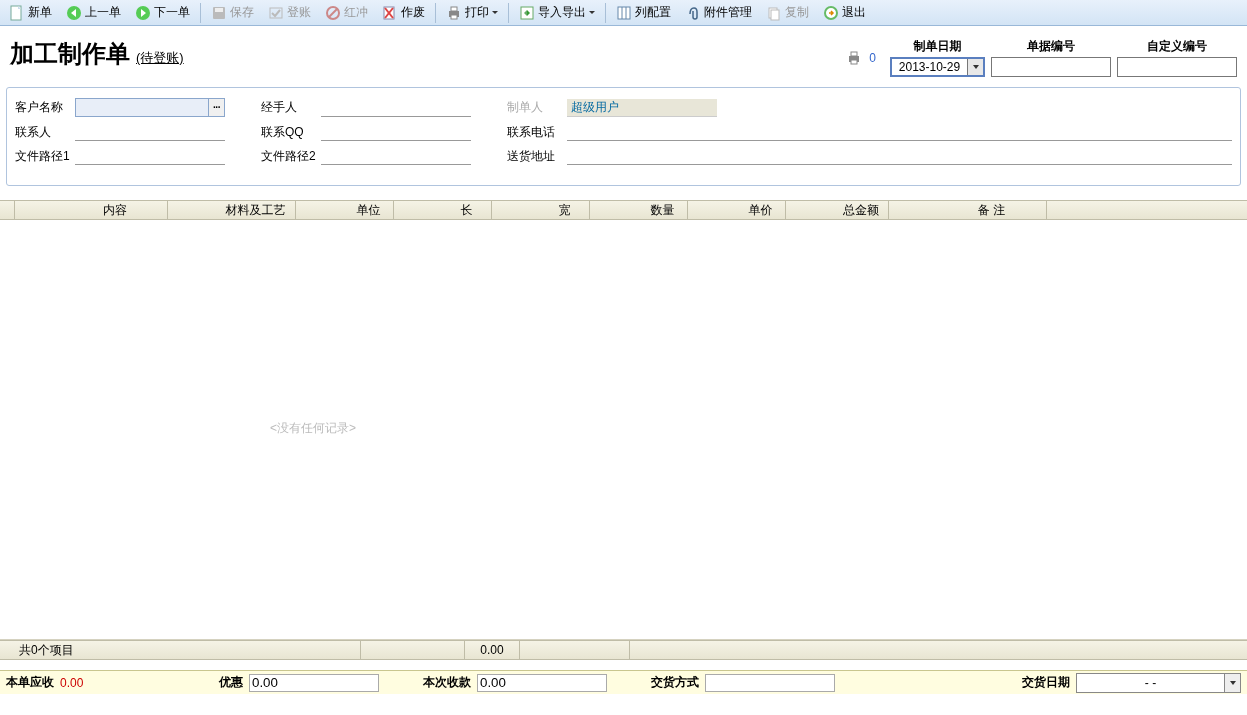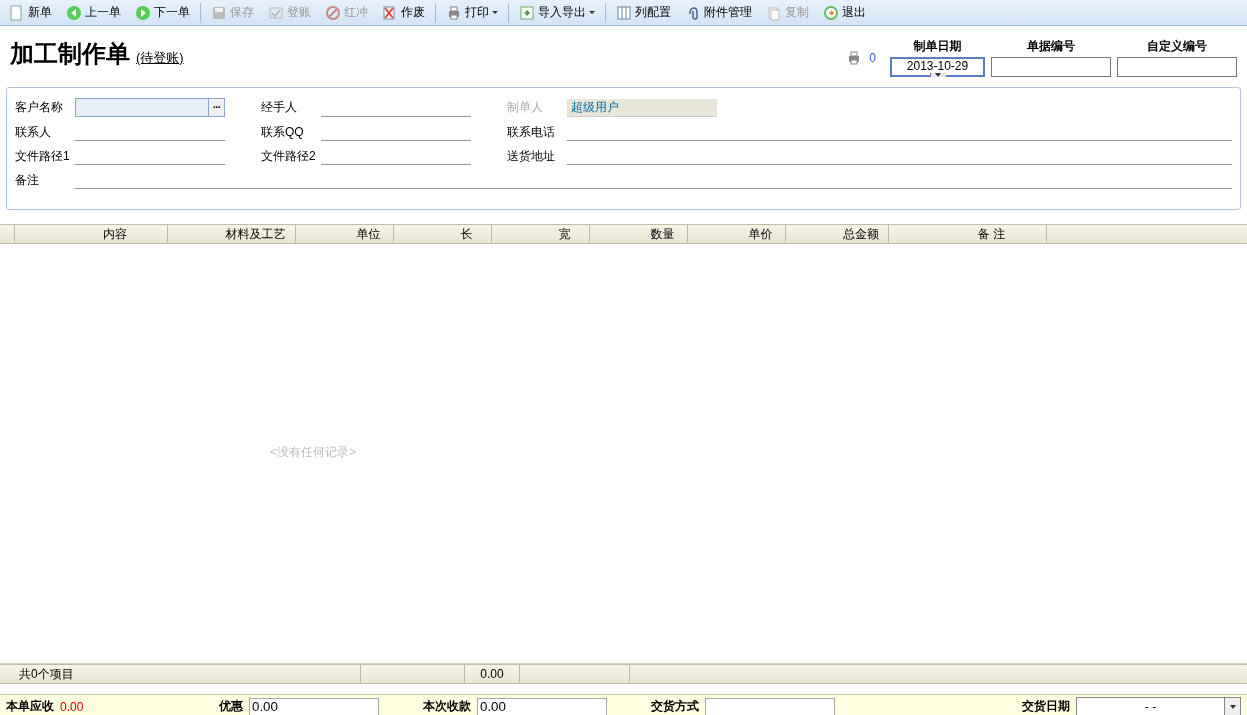--- a/index.html
+++ b/index.html
@@ -18,21 +18,21 @@
 .header-band { display: flex; justify-content: space-between; align-items: flex-start; padding: 12px 10px 10px 10px; }
 .title-wrap { display: flex; align-items: baseline; }
 .doc-title { font-size: 24px; font-weight: bold; }
 .doc-status { font-size: 13px; text-decoration: underline; margin-left: 6px; cursor: pointer; }
 .hdr-right { display: flex; align-items: center; gap: 6px; }
 .print-mini { display: flex; align-items: center; gap: 4px; margin-right: 8px; }
 .hdr-fields { display: flex; gap: 6px; }
 .hdr-col { display: flex; flex-direction: column; align-items: center; }
 .hdr-lbl { font-weight: bold; font-size: 12px; margin-bottom: 2px; }
 .hdr-box { border: 1px solid #777; height: 20px; display: flex; align-items: center; background: #fff; }
-.hdr-box.date { width: 95px; border:2px solid #5a7fbf;flex-direction:column; }
+.hdr-box.date { width: 95px; border:2px solid #5a7fbf; }
 .hdr-date-txt { flex: 1; text-align: center; }
 .hdr-date-btn { width: 16px; height: 100%; border-left: 1px solid #777; background: #e8e8e8; display: flex; align-items: center; justify-content: center; }
 .hdr-date-btn::after { content: ""; border-left: 3px solid transparent; border-right: 3px solid transparent; border-top: 4px solid #333; }
 .hdr-box.txt { width: 120px; }
 
 
 .form-panel { margin: 0 6px; border: 1px solid #b0c4de; border-radius: 3px; padding: 10px 8px 14px 8px; }
 .frow { display: flex; margin-bottom: 6px; }
 .fcell { display: flex; align-items: center; }
 .fcell.c1 { width: 246px; }
@@ -292,26 +292,20 @@
       </div>
     <div class="fcell c2">
         <span class="flabel">文件路径2</span>
         <input class="finput w1" value="" style="">
       </div>
     <div class="fcell c3">
         <span class="flabel">送货地址</span>
         <input class="finput wlong" value="" style="">
       </div>
   </div>
-  <div class="frow">
-    <div class="fcell full">
-        <span class="flabel">备注</span>
-        <input class="finput wlong" value="" style="">
-      </div>
-  </div>
 </div>
 
 <div class="grid-wrap">
   <div class="grid-head">
     <div class="gh sel"></div>
     <div class="gh c-content">内容</div>
     <div class="gh c-mat">材料及工艺</div>
     <div class="gh c-unit">单位</div>
     <div class="gh c-len">长</div>
     <div class="gh c-wid">宽</div>

